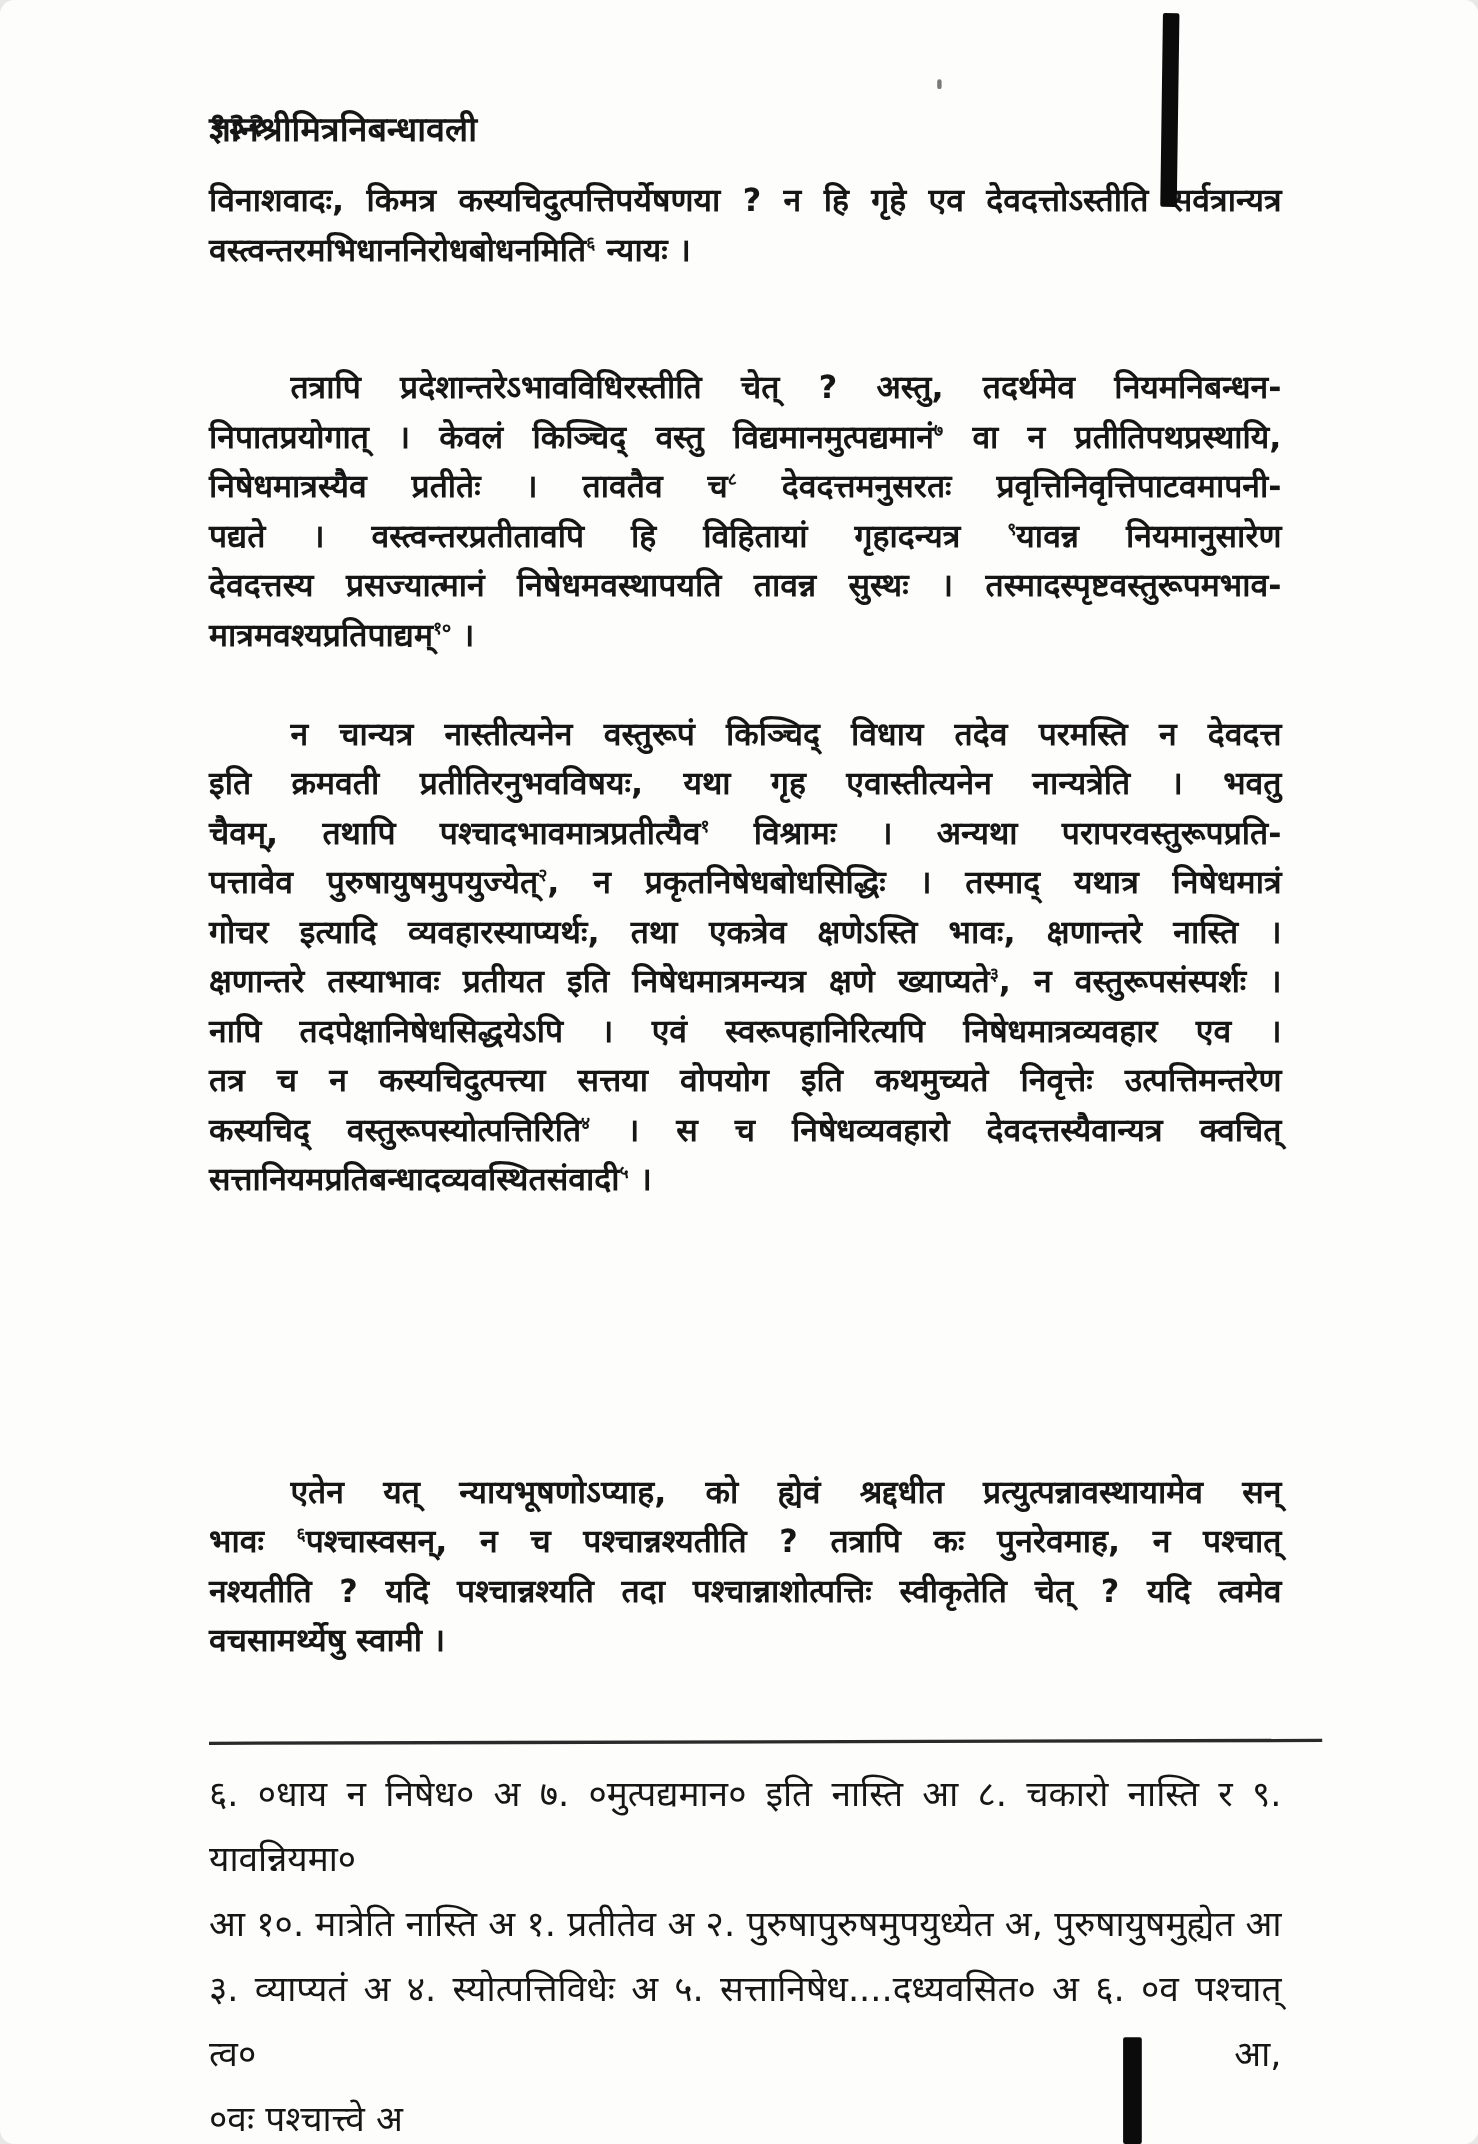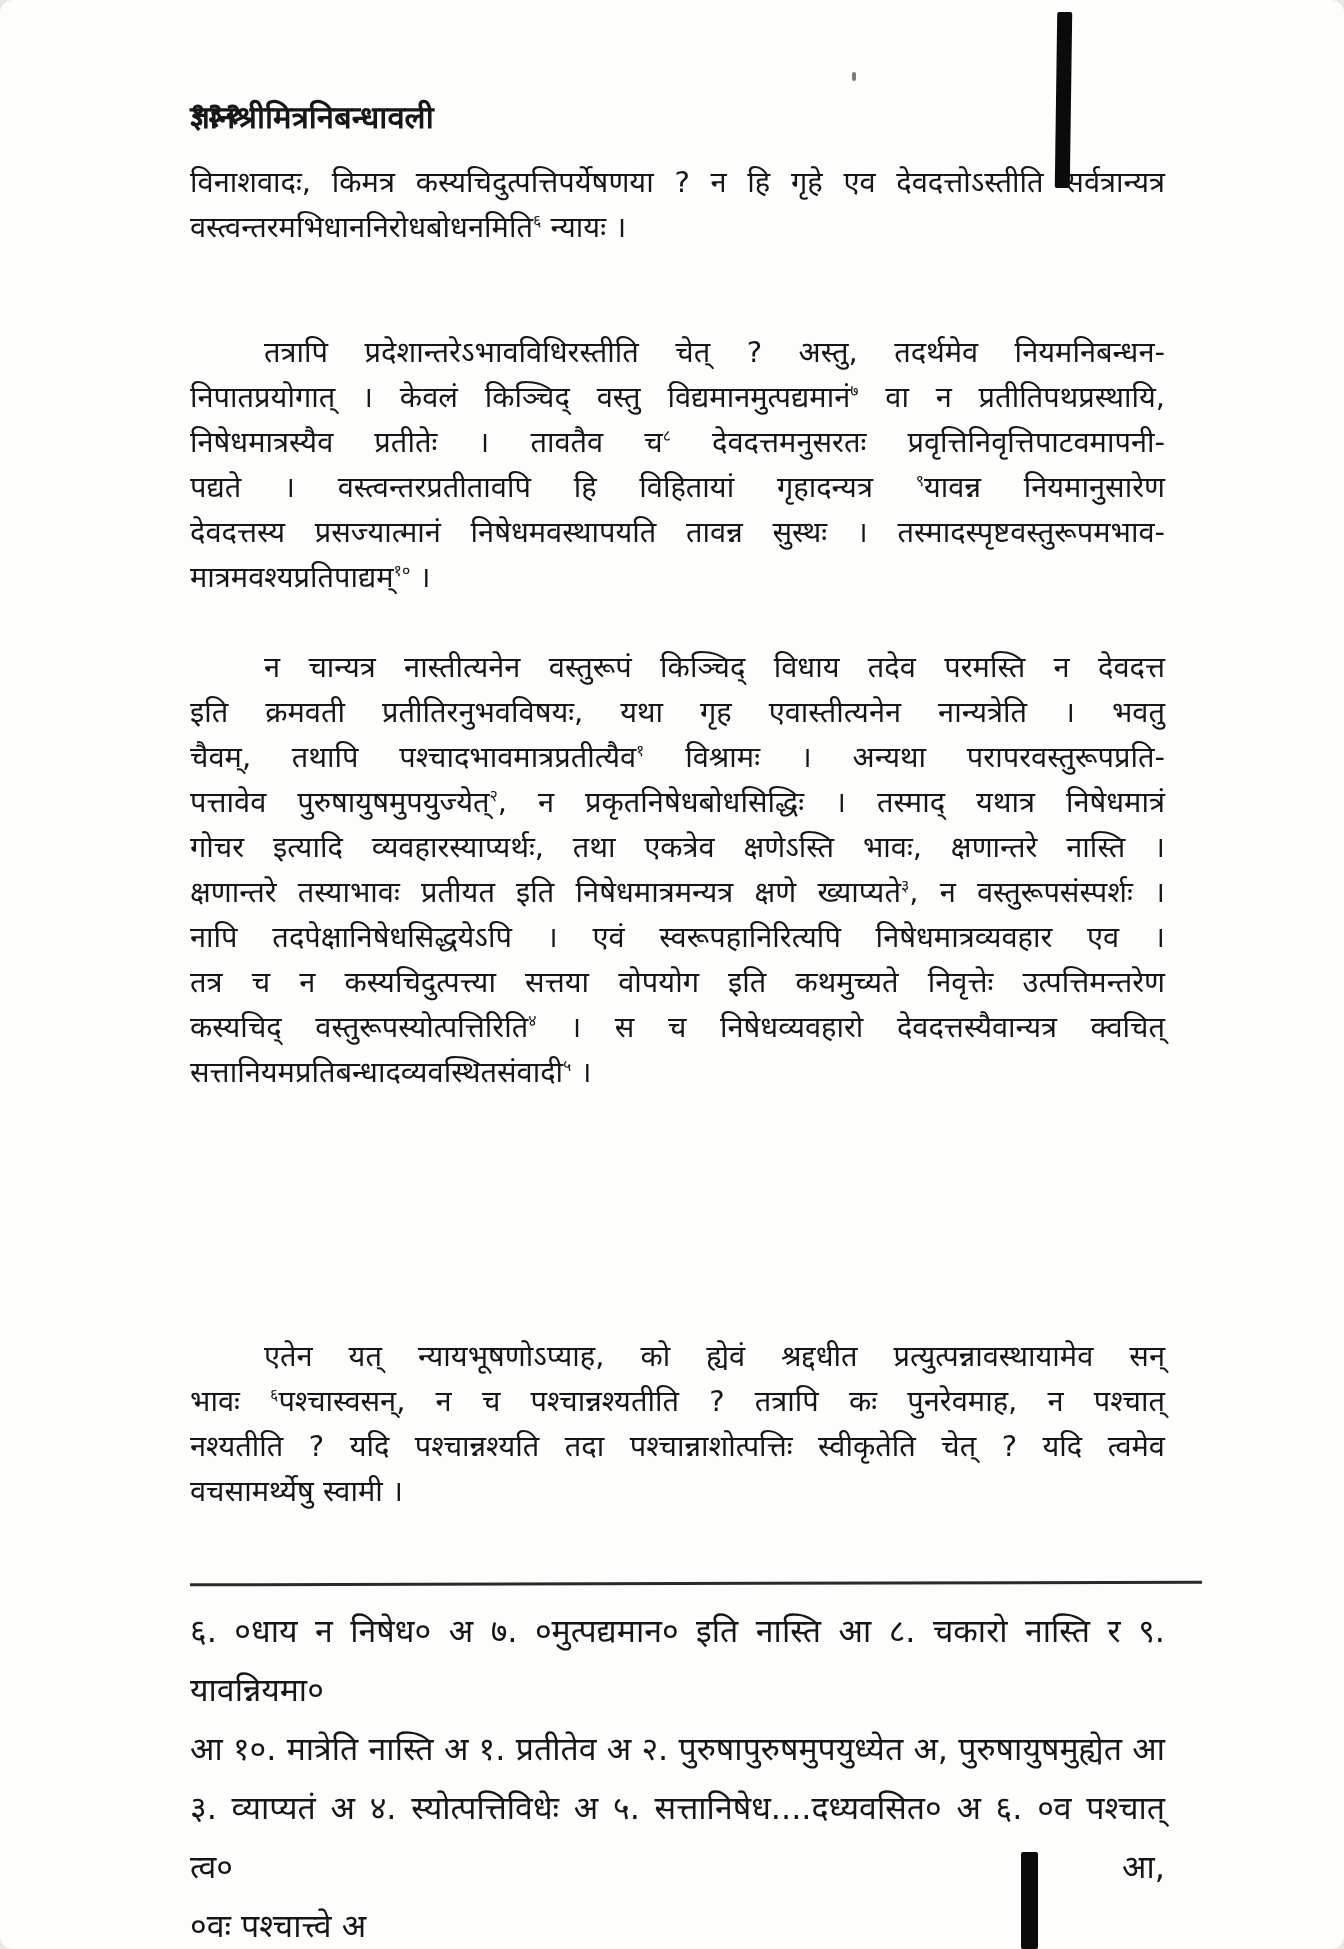--- a/index.html
+++ b/index.html
@@ -32,21 +32,21 @@
     width: 975px;
     text-align: left;
     font-size: 31px;
     font-weight: 700;
   }
   .para, .footnotes {
     position: absolute;
     left: 190px;
     width: 975px;
     font-size: 29px;
-    font-weight: 400;
+    font-weight: 700;
     line-height: 45px;
   }
   .para .line, .footnotes .line {
     text-align: justify;
     text-align-last: justify;
   }
   .para .line:last-child, .footnotes .line:last-child {
     text-align-last: left;
   }
   .para.indent .line:first-child {

